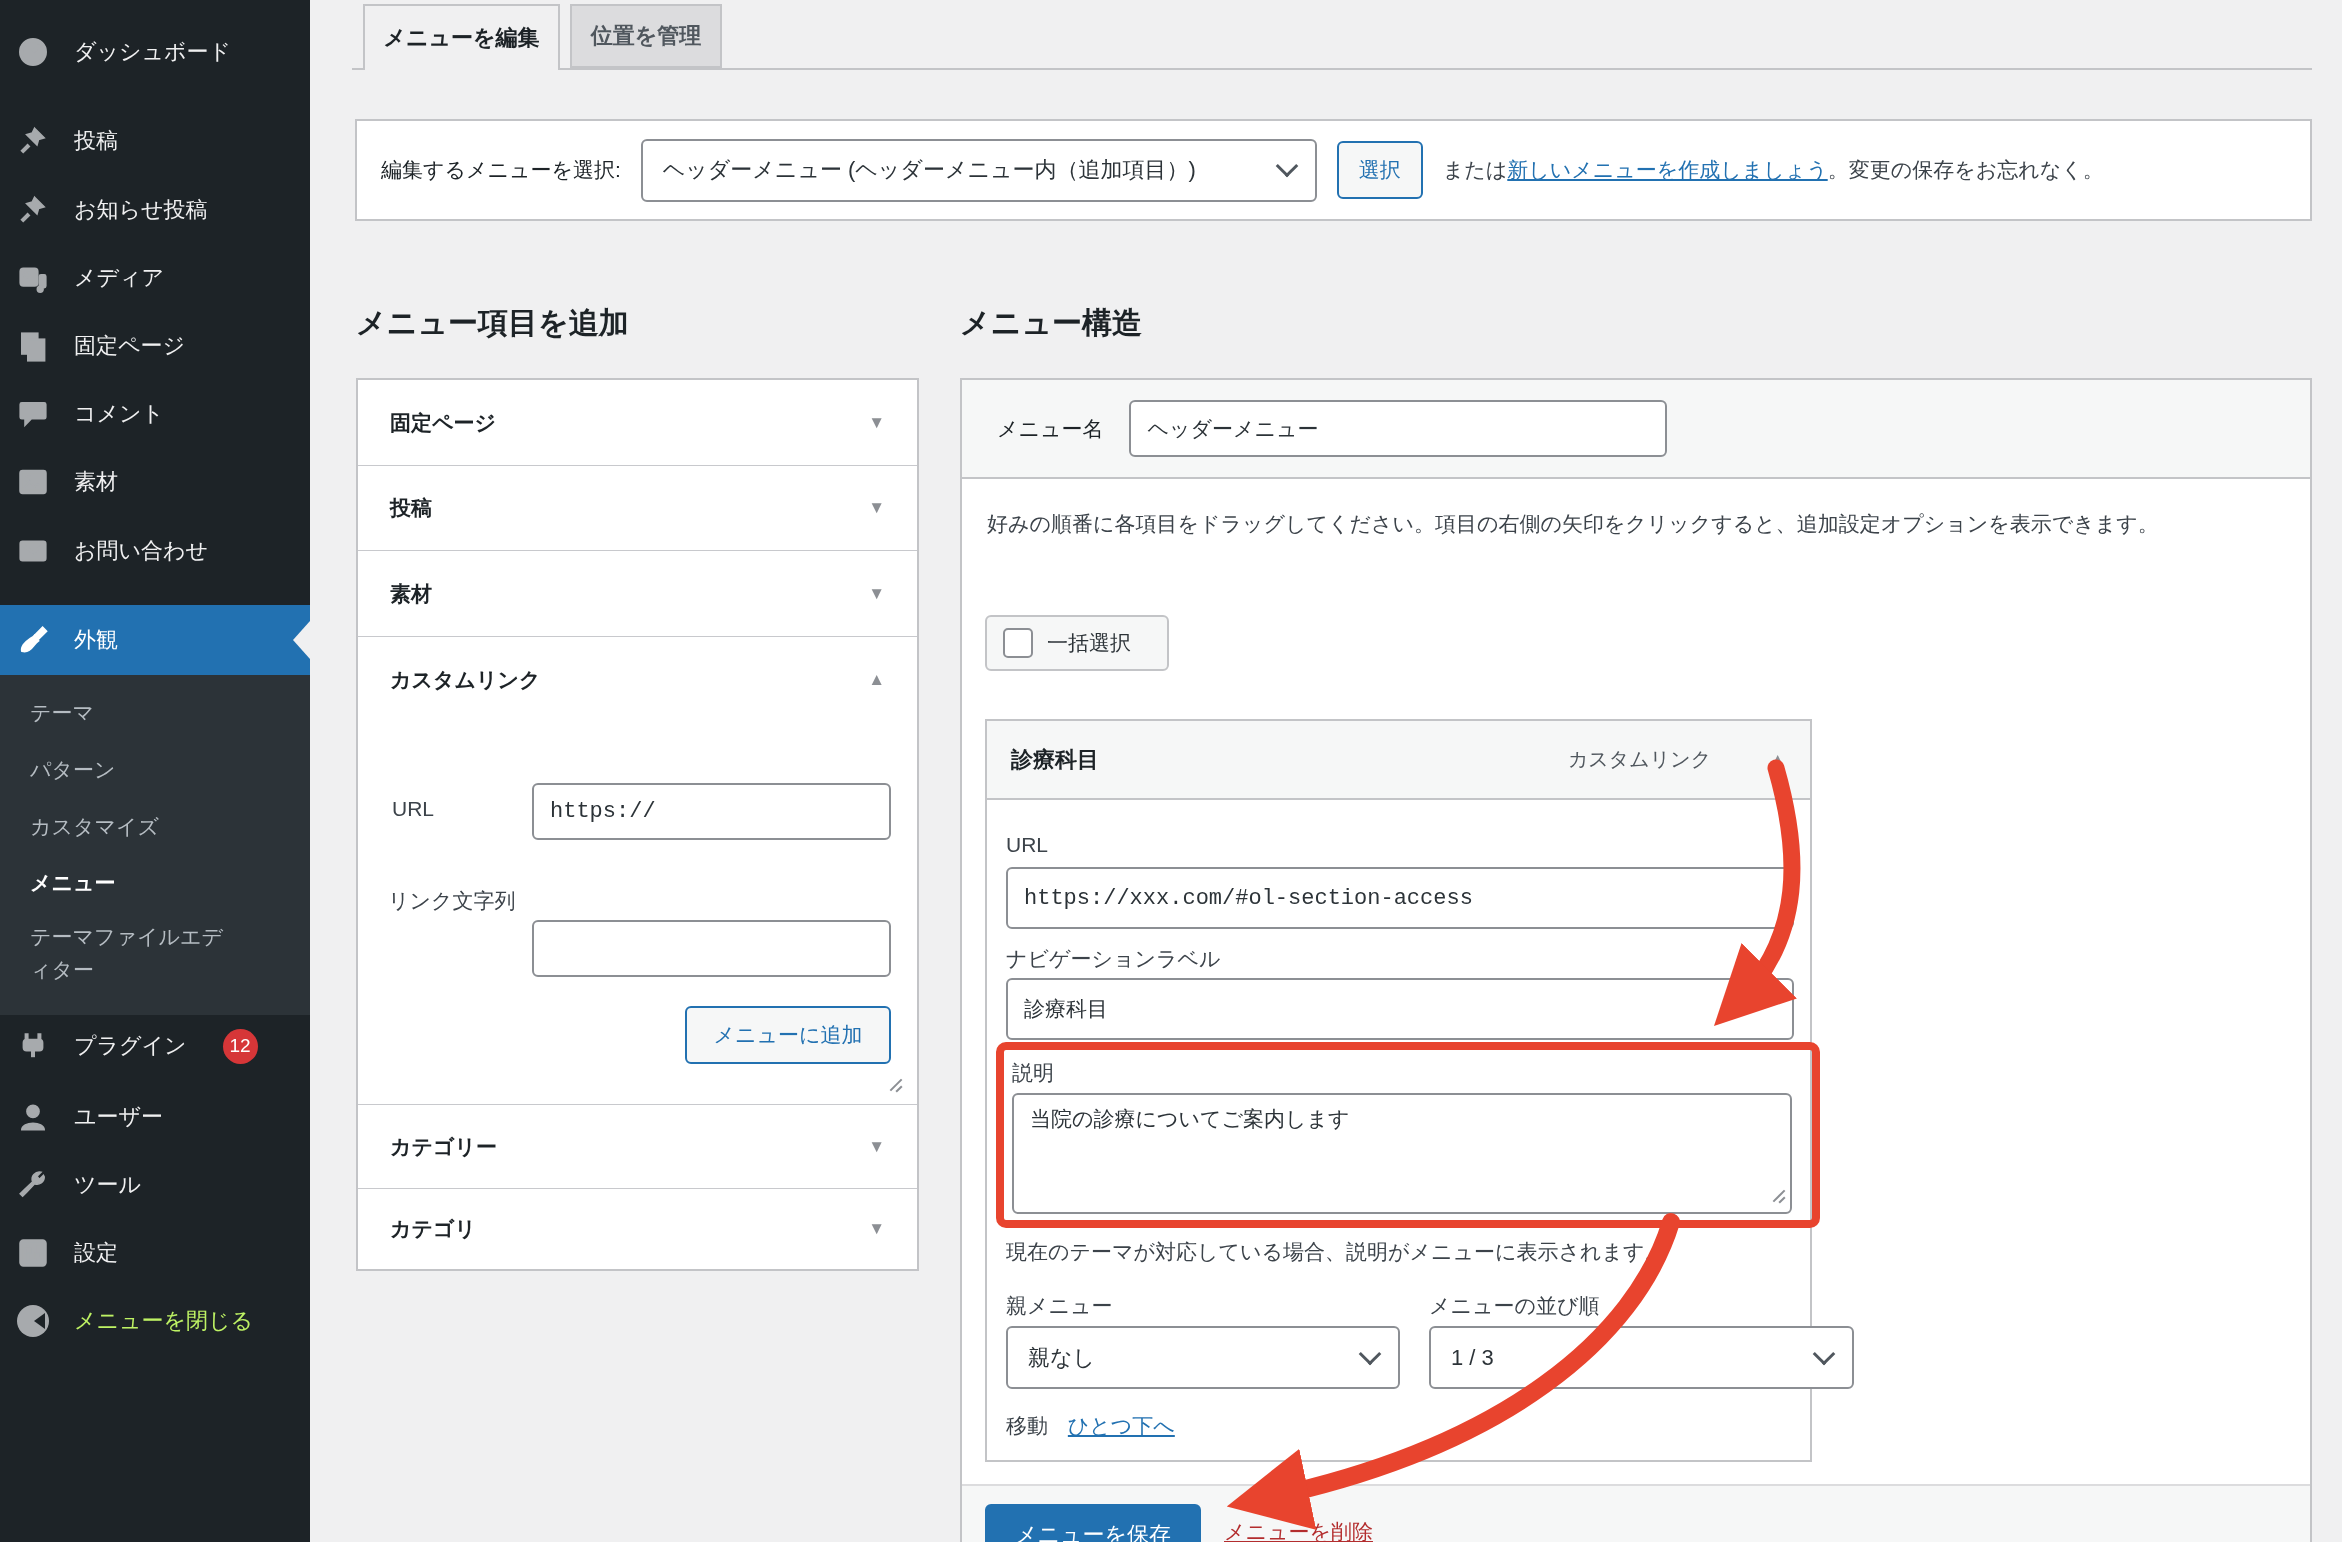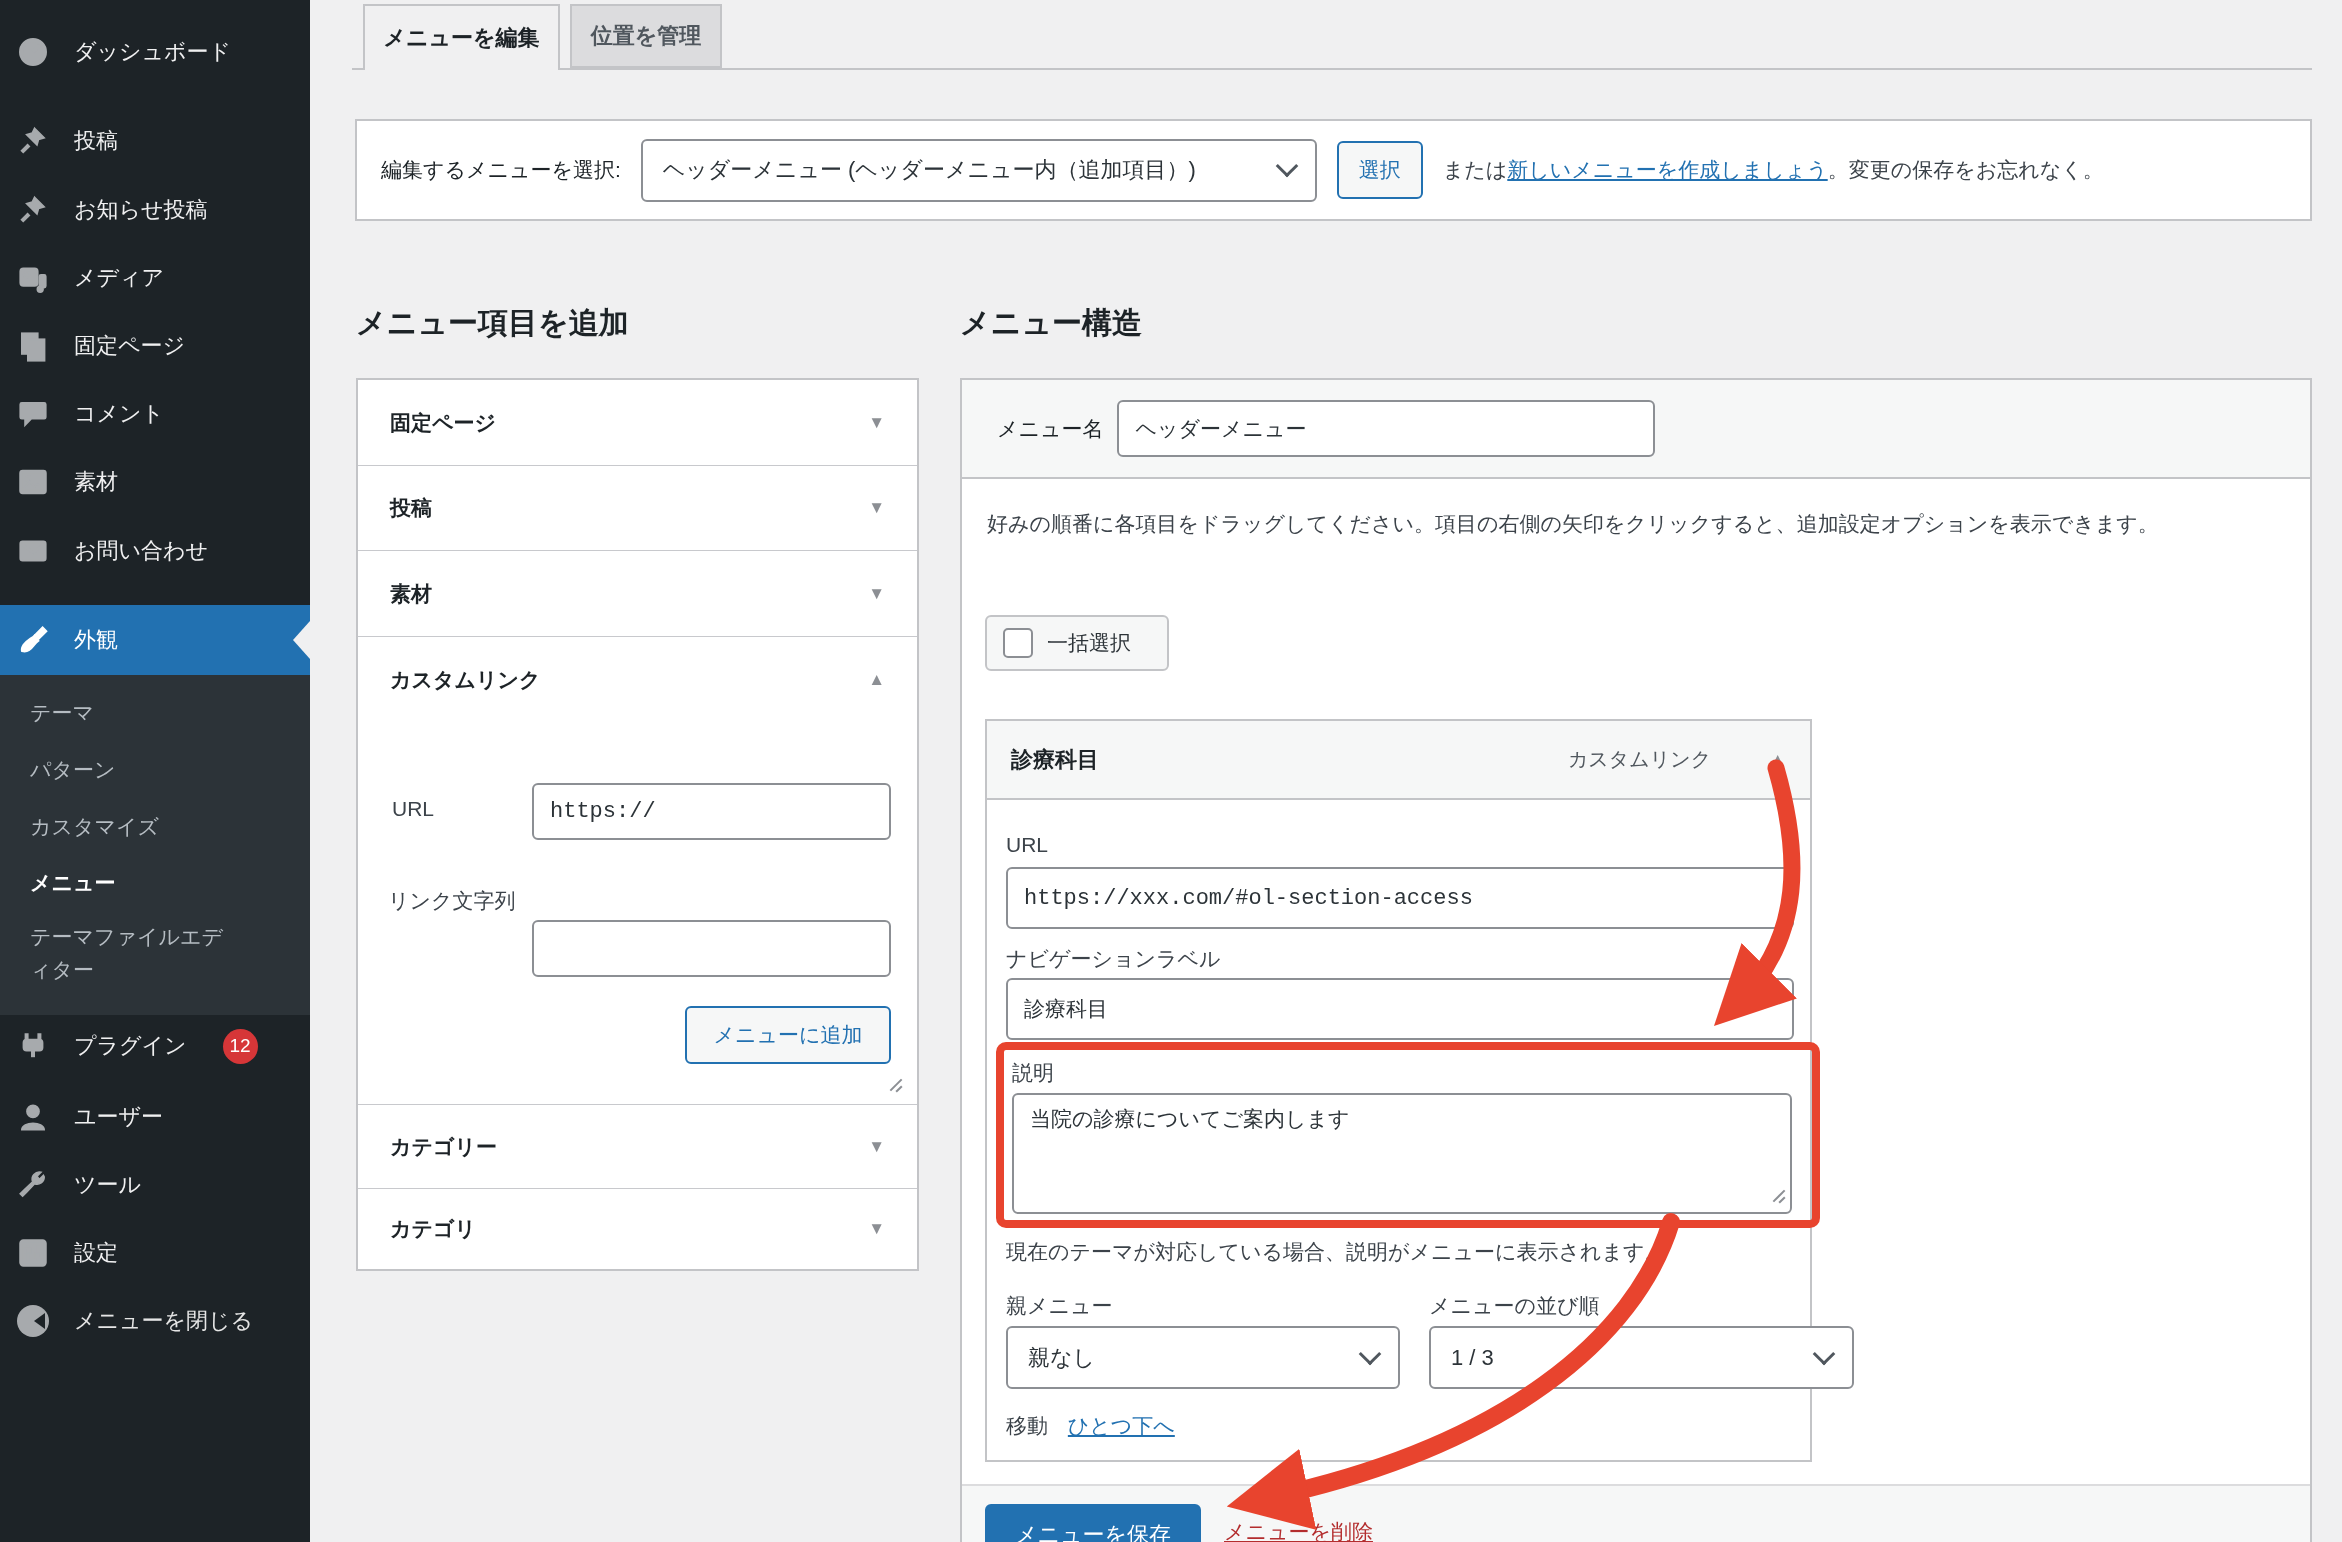--- a/index.html
+++ b/index.html
@@ -64,21 +64,21 @@
       font-size:21px; color:#2c3338; padding:0 16px; font-family:inherit; }
   .mono { font-family:"Liberation Mono", monospace; font-size:22px; }
   .grabber { position:absolute; width:20px; height:20px; }
   .grabber::before, .grabber::after { content:""; position:absolute; background:#8c8f94; height:2px; transform:rotate(-45deg); }
   .grabber::before { width:16px; left:2px; top:9px; }
   .grabber::after  { width:8px;  left:9px; top:13px; }
 
   
   .panel-right { position:absolute; left:960px; top:378px; width:1352px; height:1190px; background:#fff; border:2px solid #c3c4c7; }
   .name-row { position:absolute; left:0; top:0; width:100%; height:99px; background:#f6f7f7;
-      border-bottom:2px solid #c3c4c7; display:flex; align-items:center; padding-left:35px; gap:14px; font-size:21px; color:#1d2327; }
+      border-bottom:2px solid #c3c4c7; display:flex; align-items:center; padding-left:35px; gap:26px; font-size:21px; color:#1d2327; }
   .instructions { position:absolute; left:25px; top:125px; width:1325px; font-size:21px; color:#3c434a; line-height:1.85; }
   .bulk { position:absolute; left:23px; top:235px; width:184px; height:56px; background:#f6f7f7; border:2px solid #c3c4c7;
       border-radius:6px; display:flex; align-items:center; gap:14px; padding:0 16px; cursor:pointer; }
   .bulk input { width:30px; height:30px; border:2px solid #8c8f94; border-radius:5px; appearance:none; background:#fff; cursor:pointer; }
   .bulk span { font-size:21px; color:#2c3338; }
 
   .item-handle { position:absolute; left:23px; top:339px; width:827px; height:81px; background:#f6f7f7;
       border:2px solid #c3c4c7; display:flex; align-items:center; padding:0 24px; cursor:move; }
   .item-title { font-size:22px; font-weight:600; color:#1d2327; }
   .item-type { margin-left:auto; margin-right:58px; font-size:20px; color:#50575e; }
@@ -236,21 +236,21 @@
           <svg viewBox="0 0 20 20">
             <path d="M17 5a4.5 4.5 0 01-6 4.2L6 14.5 3.5 17 2 15.5 4.5 13l5.3-5A4.5 4.5 0 0115 2l-2.5 2.5L14 6.5 16.5 4z" stroke="none"></path>
           </svg>
         </span>
       <span>ツール</span>
     </div>
     <div class="sb-item" style="top:1287px">
       <span class="sb-ico">
           <span class="exit-circle"></span>
         </span>
-      <span style="color:#e5e5e5">メニューを閉じる</span>
+      <span style="color:#bef264">メニューを閉じる</span>
     </div>
   </aside>
 
   <div class="tab-line"></div>
   <div class="tab tab-active">メニューを編集</div>
   <div class="tab tab-inactive">位置を管理</div>
 
   <div class="selectbar">
     <span class="selectbar-label">編集するメニューを選択:</span>
     <div class="fake-select">

